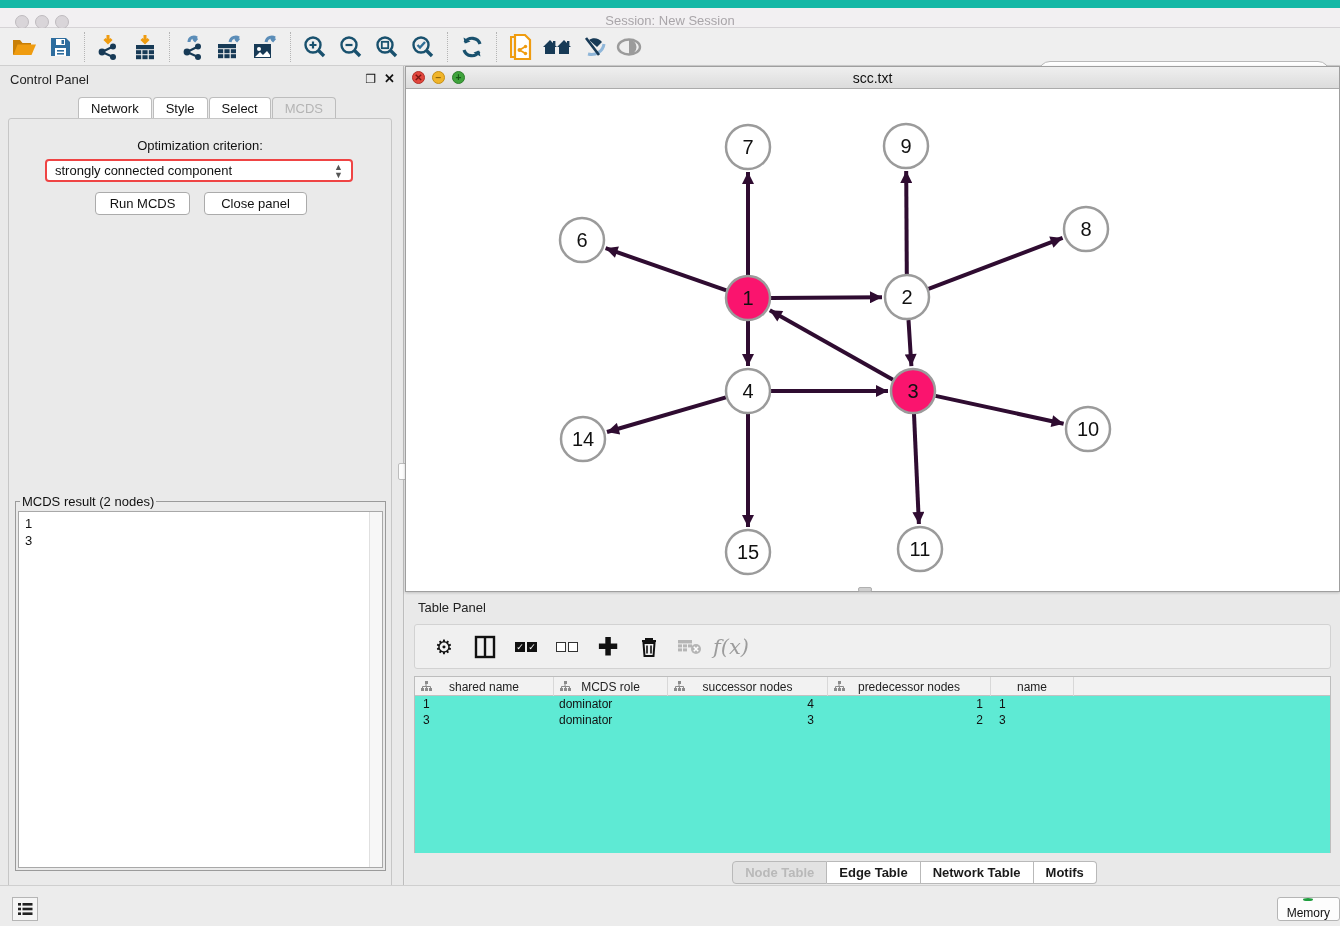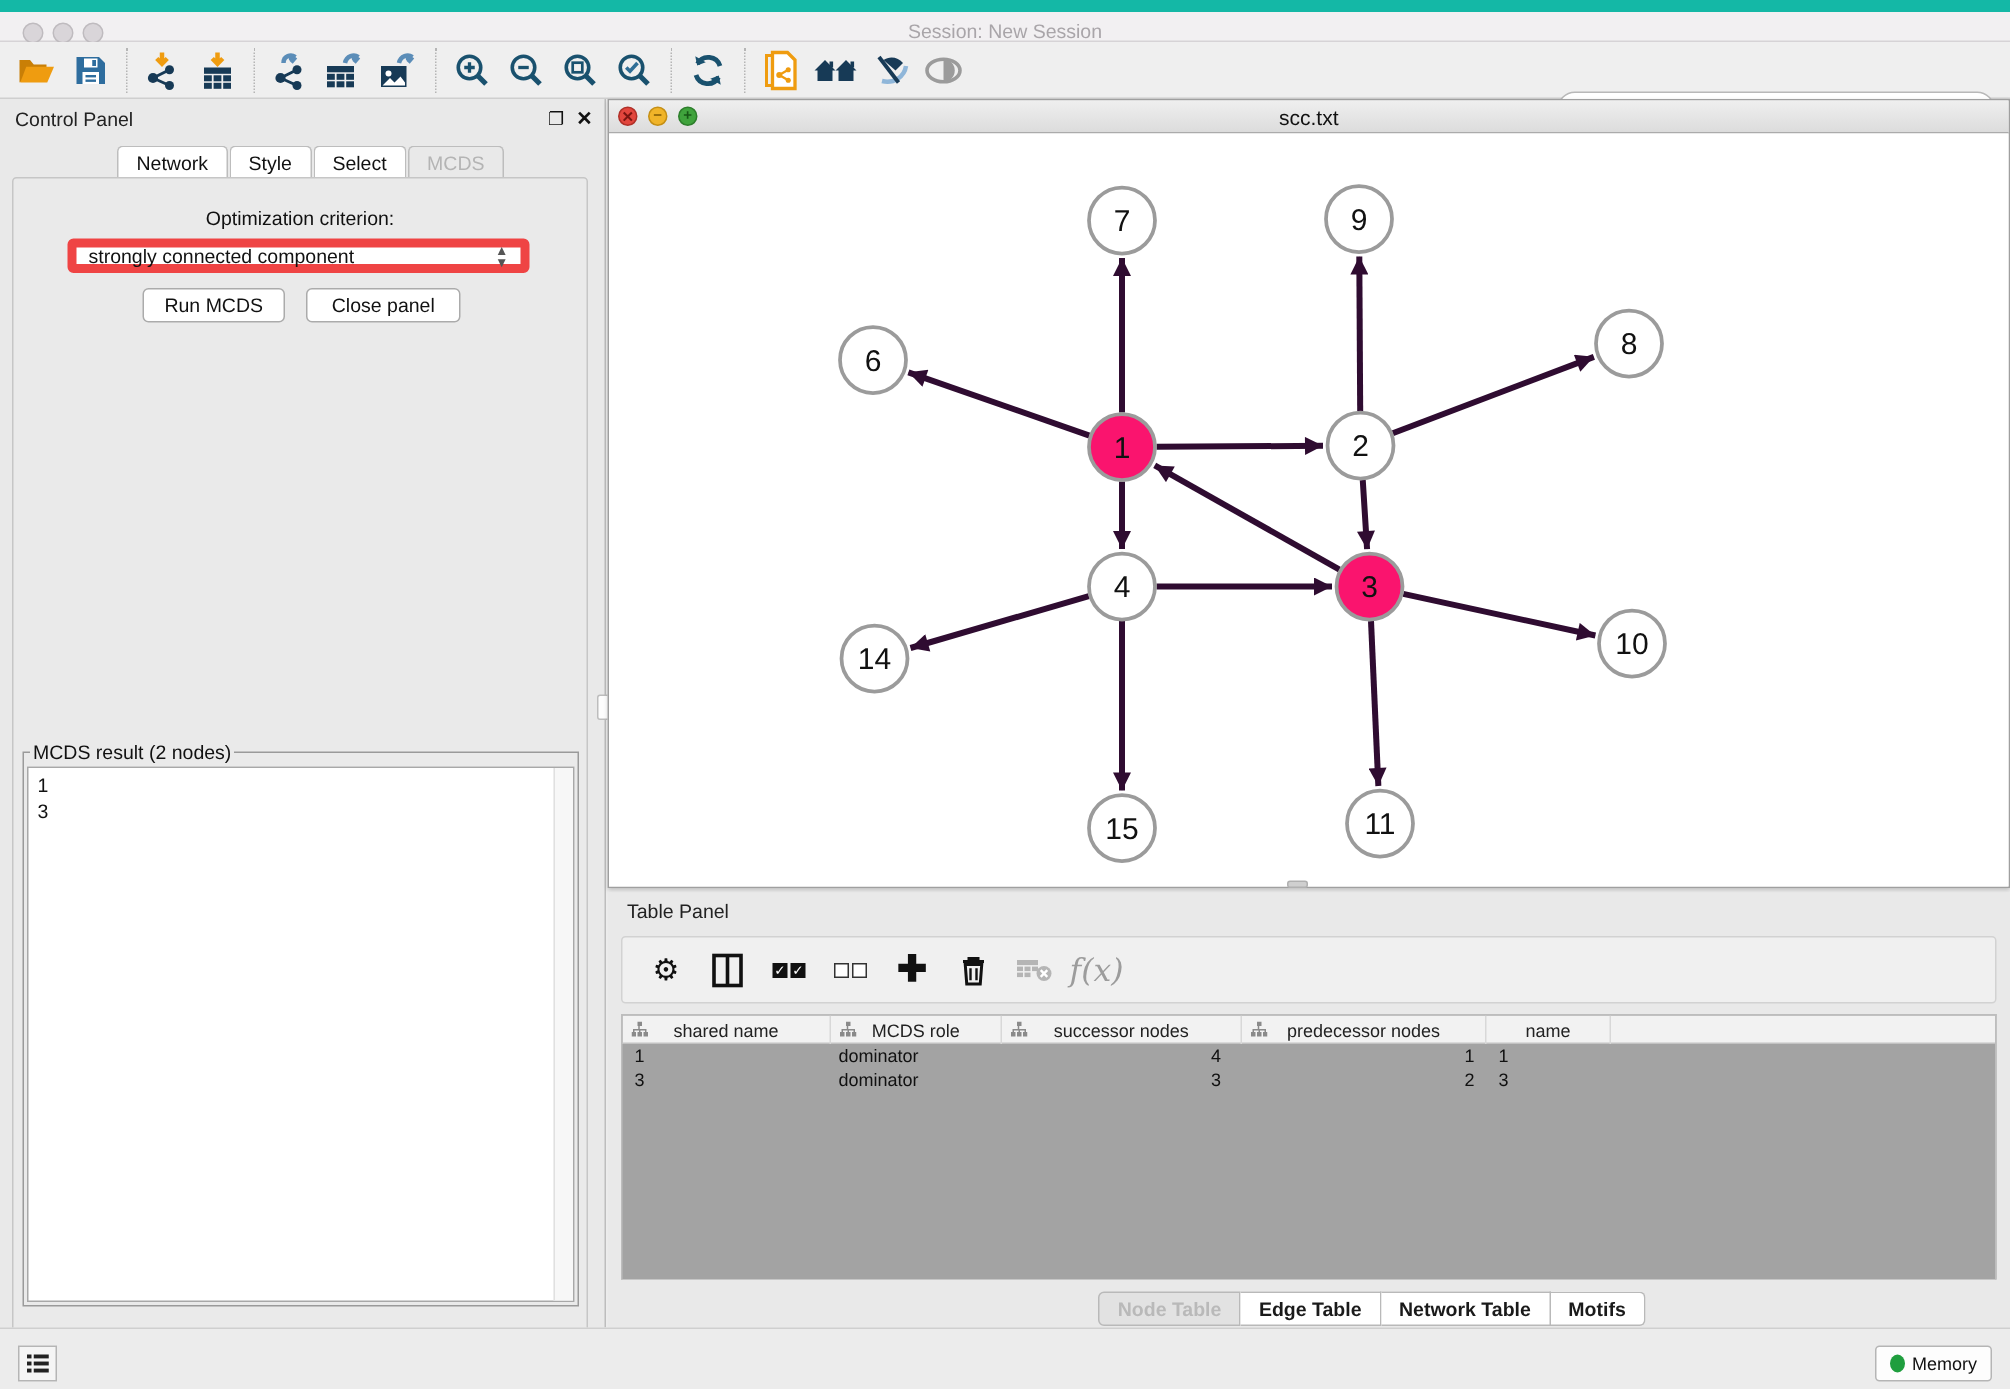--- a/index.html
+++ b/index.html
@@ -24,21 +24,21 @@
   #control-panel{left:0;top:66px;width:404px;height:819px;background:#e9e9e9;border-right:1px solid #bdbdbd;}
   #cp-header{position:absolute;left:10px;top:6px;font-size:13px;color:#222;}
   .panel-icons{position:absolute;right:8px;top:5px;display:flex;gap:8px;align-items:center;}
   .float-glyph{font-size:12px;color:#111;}
   .close-glyph{font-size:13px;font-weight:bold;color:#111;}
   #cp-tabs{position:absolute;left:78px;top:31px;display:flex;}
   .cp-tab{height:21px;padding:0 12px;font-size:13px;background:#fff;border:1px solid #bdbdbd;border-bottom:none;border-radius:4px 4px 0 0;margin-right:1px;display:flex;align-items:center;color:#111;}
   .cp-tab.selected{background:#e9e9e9;color:#b4b4b4;}
   #cp-box{position:absolute;left:8px;top:52px;width:384px;height:846px;background:#eaeaea;border:1px solid #c6c6c6;border-radius:3px;}
   #opt-label{position:absolute;left:0;right:0;top:19px;text-align:center;font-size:13px;color:#111;}
-  #criterion{position:absolute;left:36px;top:40px;width:308px;height:23px;background:#fff;border:6px solid #ef4444;border-radius:4px;font-size:13px;display:flex;align-items:center;padding:0 8px;color:#111;}
+  #criterion{position:absolute;left:36px;top:40px;width:308px;height:23px;background:#fff;border:2px solid #ef4444;border-radius:4px;font-size:13px;display:flex;align-items:center;padding:0 8px;color:#111;}
   #criterion .stepper{margin-left:auto;color:#555;font-size:9px;line-height:8px;text-align:center;}
   .cp-btn{position:absolute;top:73px;height:23px;background:#fff;border:1px solid #ababab;border-radius:4px;font-size:13px;color:#111;display:flex;align-items:center;justify-content:center;}
   #run-btn{left:86px;width:95px;}
   #close-btn{left:195px;width:103px;}
   #result-fieldset{position:absolute;left:6px;top:375px;width:371px;height:377px;border:1px solid #9a9a9a;margin:0;padding:2px;background:#eaeaea;}
   #result-fieldset legend{font-size:13px;color:#111;padding:0 2px;margin-left:2px;}
   #result-area{position:relative;width:100%;height:100%;background:#fff;border:1px solid #a8a8a8;font-size:13px;color:#111;padding:3px 6px;line-height:17px;}
   #result-scroll{position:absolute;right:0;top:0;width:13px;height:100%;background:#f7f7f7;border-left:1px solid #e0e0e0;}
 
   
@@ -56,21 +56,21 @@
   #table-panel{left:405px;top:595px;width:1019px;height:290px;background:#e9e9e9;}
   #tp-header{position:absolute;left:13px;top:5px;font-size:13px;color:#222;}
   #tp-toolbar{position:absolute;left:9px;top:29px;width:917px;height:45px;background:#f0f0f0;border:1px solid #d2d2d2;border-radius:3px;display:flex;align-items:center;padding-left:16px;gap:15px;}
   .tp-icon{display:flex;align-items:center;justify-content:center;width:26px;height:26px;}
   .glyph-gear{font-size:20px;color:#111;}
   .glyph-plus{font-size:24px;font-weight:bold;color:#111;line-height:20px;}
   .cbx{display:inline-block;width:10px;height:10px;margin:0 1px;}
   .cbx.checked{background:#111;color:#fff;font-size:9px;line-height:10px;text-align:center;}
   .cbx.unchecked{background:#fff;border:1.5px solid #333;}
   .glyph-fx{font-family:"DejaVu Serif",serif;font-style:italic;font-size:21px;color:#9c9c9c;}
-  #tp-table{position:absolute;left:9px;top:81px;width:917px;height:177px;background:#a3a3a3;border:1px solid #bdbdbd;border-bottom:none;overflow:hidden;}
+  #tp-table{position:absolute;left:9px;top:81px;width:917px;height:177px;background:#5eead4;border:1px solid #bdbdbd;border-bottom:none;overflow:hidden;}
   .tgrid{display:grid;grid-template-columns:139px 114px 160px 163px 83px 1fr;}
   #tp-colheads{background:#f2f2f2;border-bottom:1px solid #c2c2c2;height:19px;}
   .th{position:relative;display:flex;align-items:center;justify-content:center;font-size:12px;color:#222;border-right:1px solid #d8d8d8;height:19px;gap:4px;}
   .th.no-border{border-right:none;}
   .th .tree-ic{position:absolute;left:6px;top:4px;}
   .tr{height:16px;}
   .td{font-size:12px;color:#111;display:flex;align-items:center;height:16px;}
   .td.al{justify-content:flex-start;padding-left:8px;}
   .td.ar{justify-content:flex-end;}
   .td.c1{padding-left:5px;}
@@ -78,21 +78,21 @@
   .td.c3{padding-right:8px;}
   #tp-tabs{position:absolute;left:0;right:0;top:266px;display:flex;justify-content:center;}
   .tp-tab{height:23px;padding:0 12px;background:#fff;border:1px solid #b9b9b9;border-left:none;font-size:13px;font-weight:bold;color:#1a1a1a;display:flex;align-items:center;}
   .tp-tab:first-child{border-left:1px solid #b9b9b9;border-radius:4px 0 0 4px;}
   .tp-tab:last-child{border-radius:0 4px 4px 0;}
   .tp-tab.selected{background:#e2e2e2;color:#b9b9b9;}
 
   
   #statusbar{left:0;top:885px;width:1340px;height:41px;background:#ececec;border-top:1px solid #cfcfcf;}
   #list-btn{position:absolute;left:12px;top:11px;width:26px;height:24px;background:#f5f5f5;border:1px solid #b5b5b5;display:flex;align-items:center;justify-content:center;}
-  #memory-btn{position:absolute;right:12px;top:11px;height:24px;background:#fdfdfd;border:1px solid #b5b5b5;border-radius:3px;display:flex;align-items:center;gap:5px;padding:0 9px;font-size:12px;color:#111;}
+  #memory-btn{position:absolute;right:0;top:11px;height:24px;background:#fdfdfd;border:1px solid #b5b5b5;border-radius:3px;display:flex;align-items:center;gap:5px;padding:0 9px;font-size:12px;color:#111;flex-direction:column;}
   #memory-dot{width:10px;height:12px;border-radius:50%;background:#1f9e3e;}
 </style>
 </head>
 <body>
 
 <div id="app">
 
   <div id="titlebar" class="abs">
     <div class="traffic" style="left:15px"></div>
     <div class="traffic" style="left:35px"></div>

